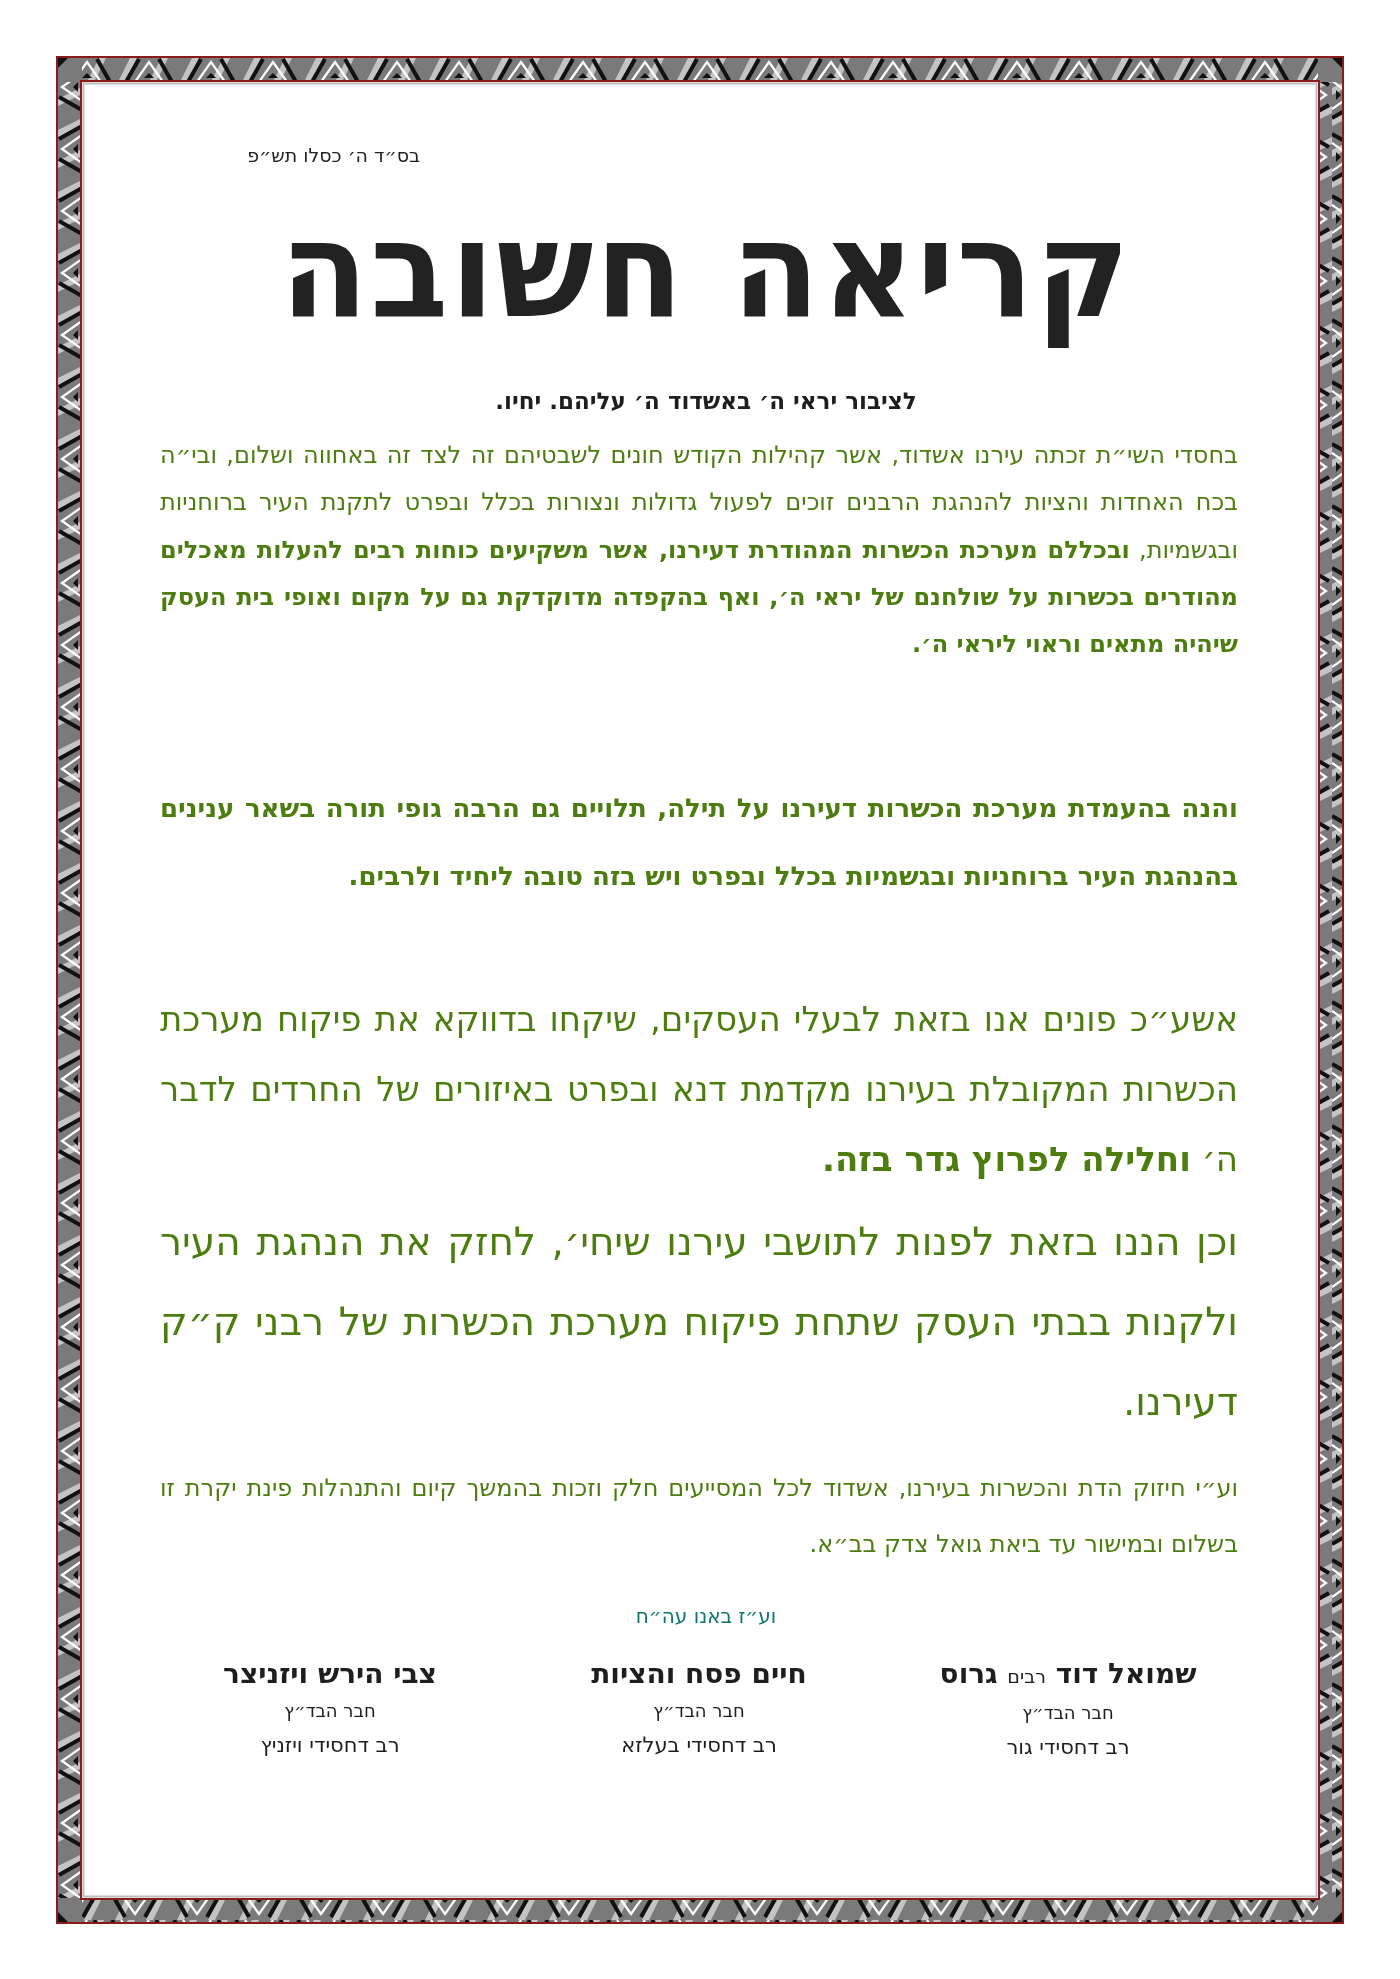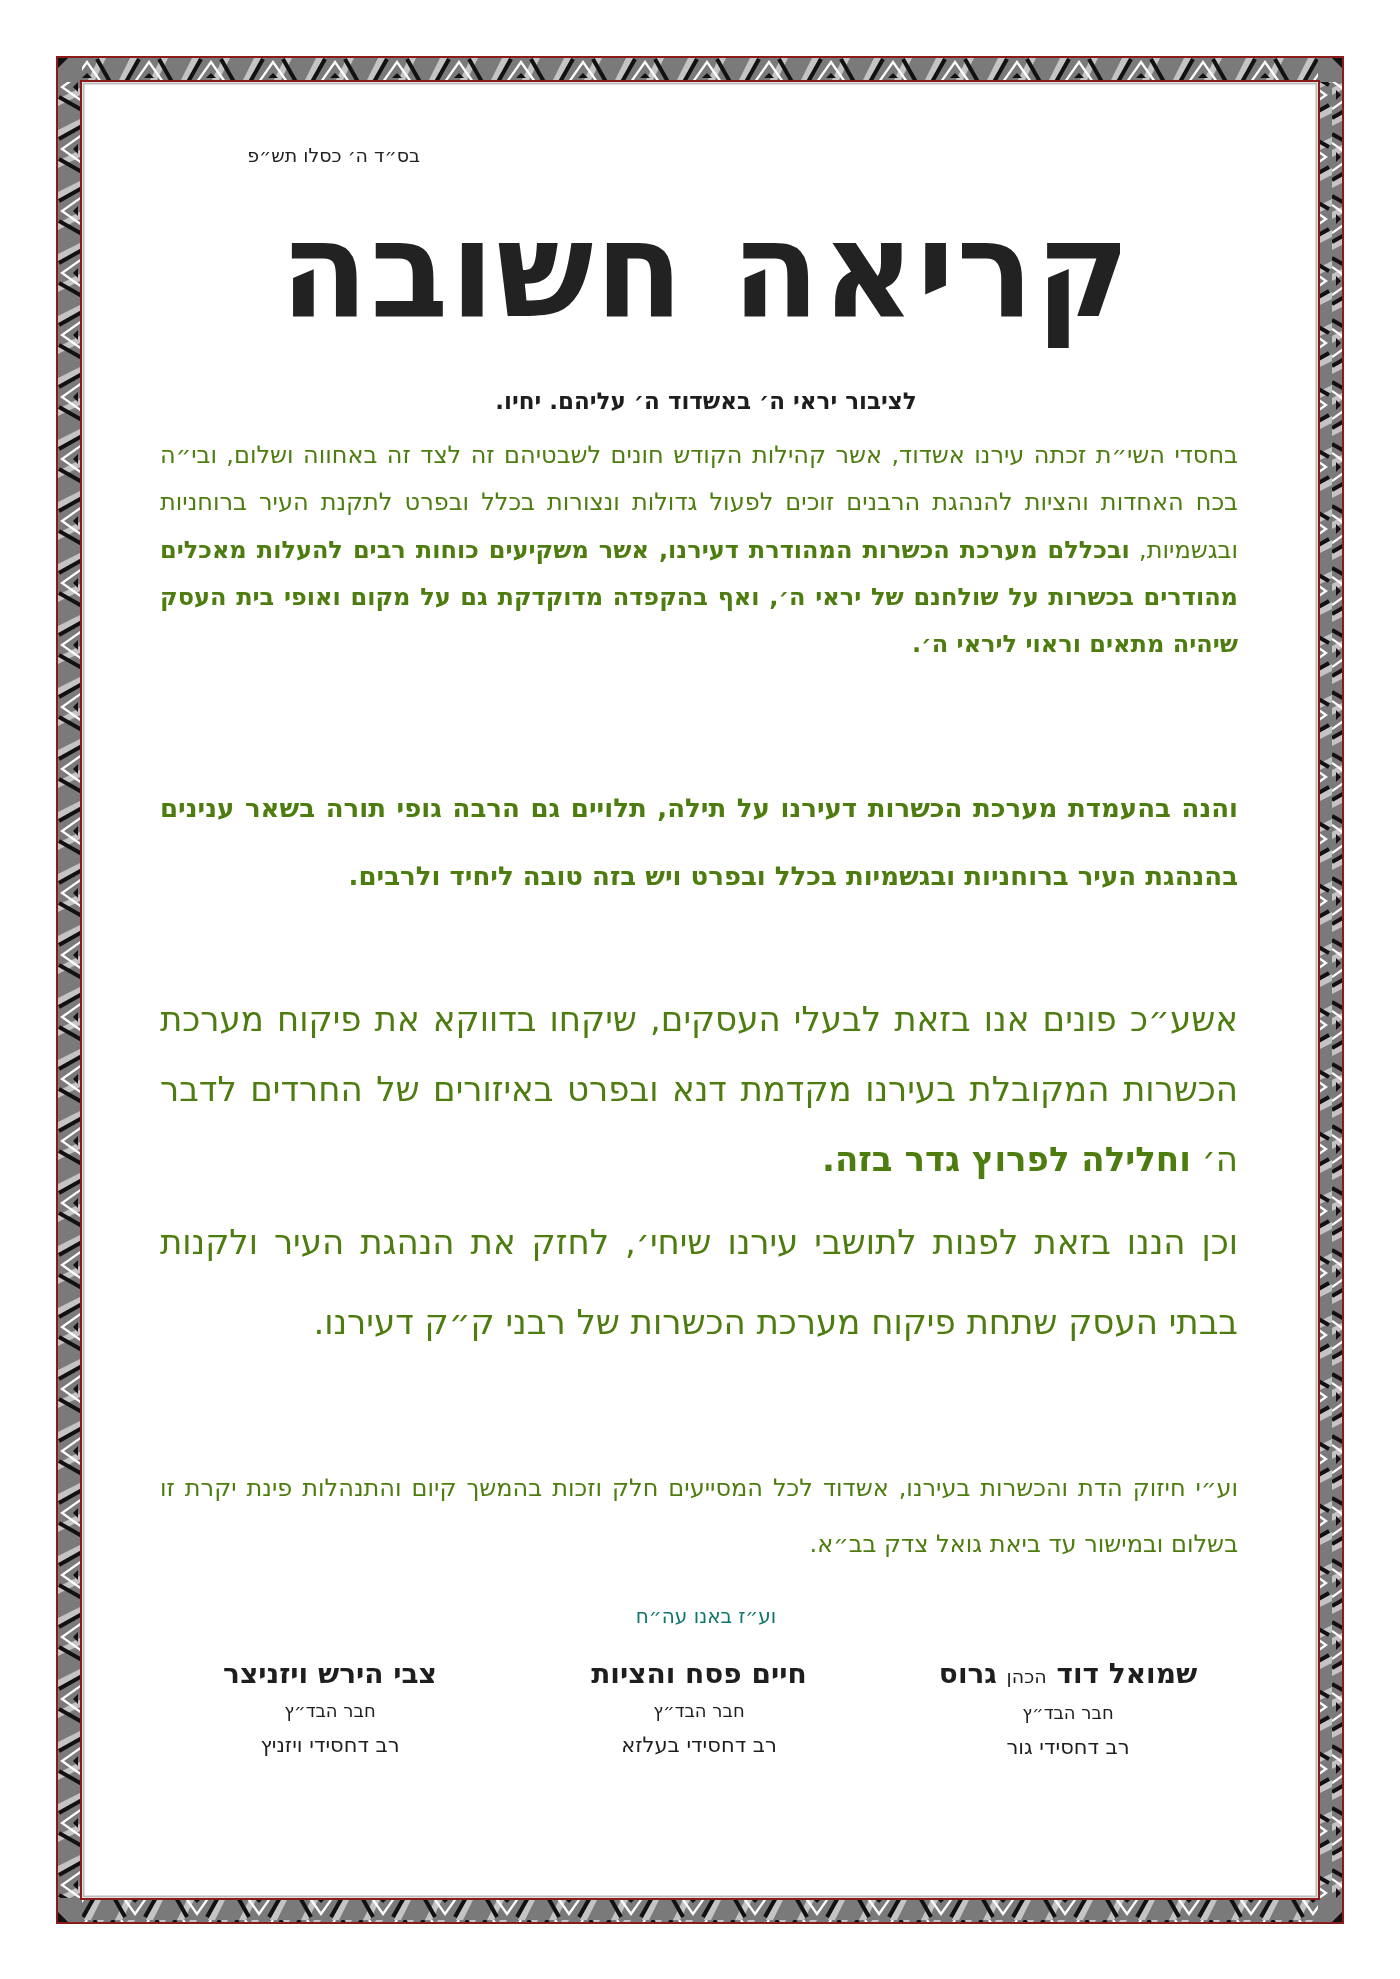--- a/index.html
+++ b/index.html
@@ -20,21 +20,21 @@
              transform: scaleY(1.05); }
 
     .addressee { position: absolute; left: 0; right: 0; top: 306px; text-align: center;
                  font-weight: bold; font-size: 23px; color: #1e1e1e; }
 
     .para { position: absolute; left: 78px; width: 1078px; text-align: justify;
             text-align-last: right; color: #4d7c0f; }
     .p1 { top: 350px; font-size: 24px; line-height: 47.3px; }
     .p2 { top: 692px; font-size: 26px; line-height: 68px; font-weight: bold; }
     .p3 { top: 902px; font-size: 34px; line-height: 70px; }
-    .p4 { top: 1120px; font-size: 34px; line-height: 80px; }
+    .p4 { top: 1120px; font-size: 39px; line-height: 80px; }
     .p5 { top: 1378px; font-size: 24px; line-height: 56px; }
     .b { font-weight: bold; }
 
     .closing { position: absolute; left: 0; right: 0; top: 1522px; text-align: center;
                font-size: 20px; color: #0f766e; }
 
     .signatures { position: absolute; left: 78px; width: 1078px; top: 1572px;
                   display: flex; flex-direction: row; justify-content: space-between; }
     .sig { width: 340px; text-align: center; color: #1e1e1e; }
     .sig .name { font-weight: bold; font-size: 28px; line-height: 40px; }
@@ -106,21 +106,21 @@
   <div class="para p4">וכן הננו בזאת לפנות לתושבי עירנו שיחי׳, לחזק את הנהגת העיר ולקנות בבתי העסק שתחת פיקוח מערכת הכשרות של רבני ק״ק דעירנו.</div>
 
   <div class="para p5">וע״י חיזוק הדת והכשרות בעירנו, אשדוד לכל המסייעים חלק וזכות בהמשך קיום והתנהלות פינת יקרת זו בשלום ובמישור עד ביאת גואל צדק בב״א.</div>
 
   <div class="closing">וע״ז באנו עה״ח</div>
 
   <div class="signatures">
     <div class="sig">
       <div class="name">
         <span>שמואל דוד</span>
-        <span class="small">הכהן</span>
+        <span class="small">רבים</span>
         <span>גרוס</span>
       </div>
       <div class="role">חבר הבד״ץ</div>
       <div class="rav">רב דחסידי גור</div>
     </div>
     <div class="sig">
       <div class="name">חיים פסח והציות</div>
       <div class="role">חבר הבד״ץ</div>
       <div class="rav">רב דחסידי בעלזא</div>
     </div>

